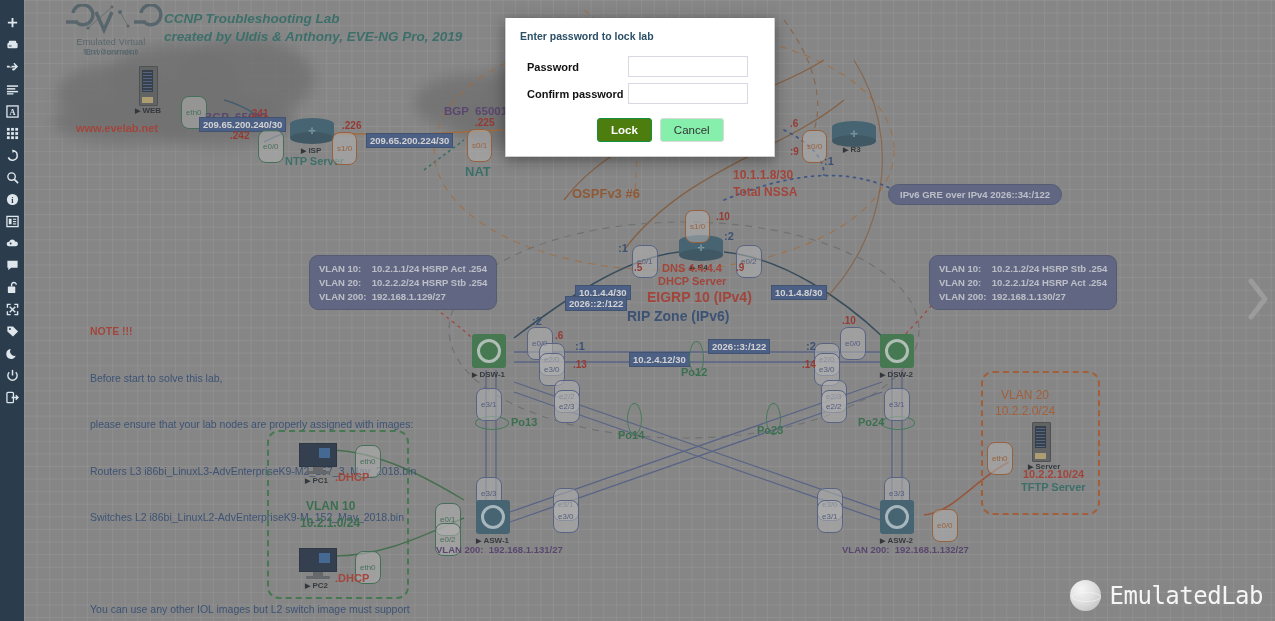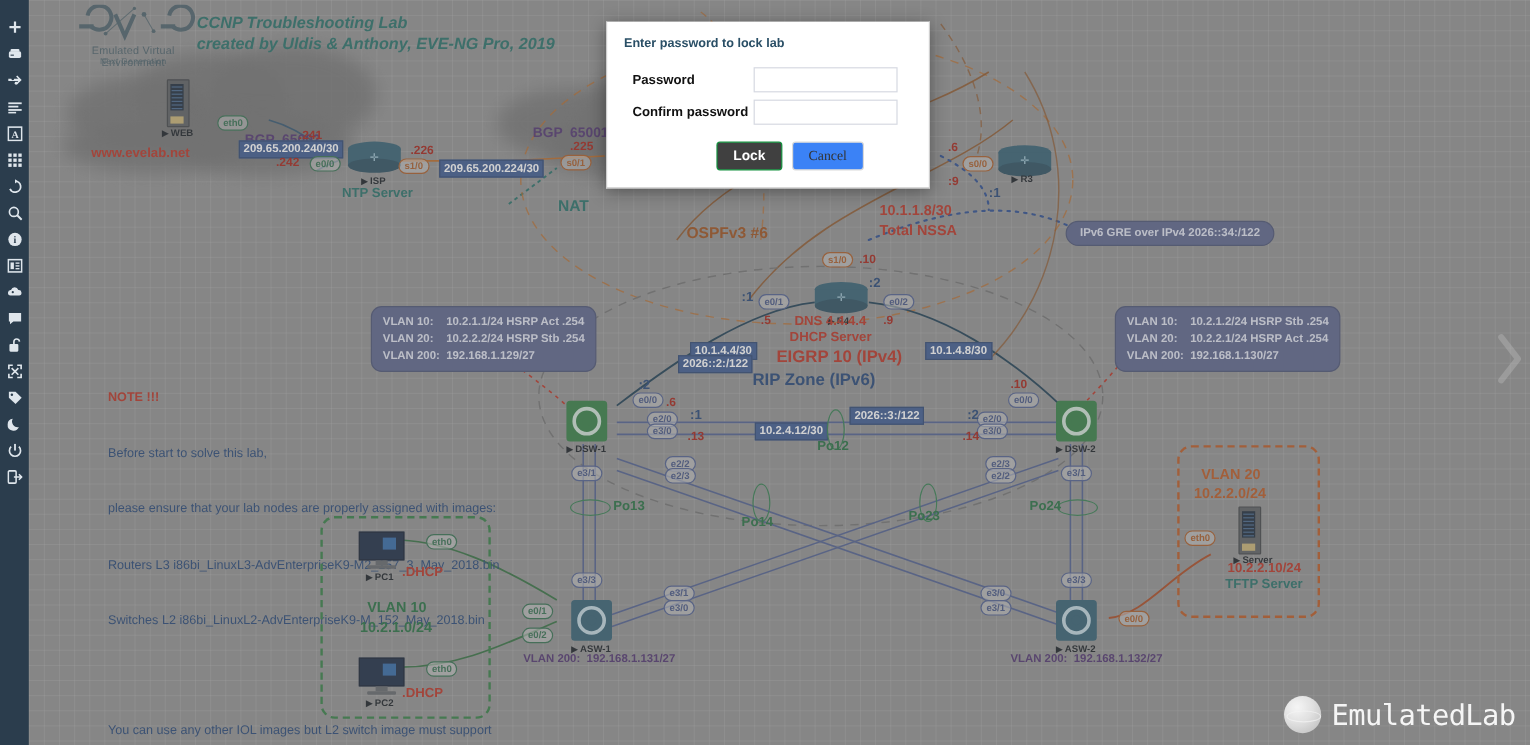--- a/index.html
+++ b/index.html
@@ -50,29 +50,29 @@
   .cloud{position:absolute;border-radius:50%;background:#6f6f6f;filter:blur(7px);opacity:.85;}
 
   
   .lbl-red{color:#b82b1c;font-weight:bold;font-size:11px;}
   .lbl-dred{color:#a31b10;font-weight:bold;font-size:10px;}
   .lbl-teal{color:#1f6b63;font-weight:bold;font-size:11px;}
   .lbl-green{color:#1d6b3a;font-weight:bold;font-size:11px;}
   .lbl-purple{color:#4a2d6b;font-weight:bold;font-size:11.5px;}
   .lbl-blue{color:#1d3f72;font-weight:bold;font-size:11px;}
   .lbl-brown{color:#9a4a14;font-weight:bold;font-size:13px;}
-  .lbl-orange{color:#b8521b;font-weight:bold;font-size:11px;}
+  .lbl-orange{color:#b8521b;font-weight:normal;font-size:11px;}
 
   .ipbox{
     position:absolute;background:#36548c;color:#ffffff;font-size:9.5px;font-weight:bold;
     padding:1px 3px;border:1px solid #26406e;white-space:nowrap;
   }
   .ifc{
     position:absolute;border:1px solid #2d6b4a;color:#2d6b4a;background:rgba(210,210,210,.55);
-    border-radius:8px;font-size:8px;padding:1px 4px;white-space:nowrap;font-weight:bold;
+    border-radius:8px;font-size:8px;padding:11px 4px;white-space:nowrap;font-weight:normal;
   }
   .ifc.o{border-color:#a8561f;color:#a8561f;}
   .ifc.b{border-color:#4a5a8c;color:#3f4f80;}
 
   .vbox{
     position:absolute;background:#555f88;border:1px solid #444c70;border-radius:9px;
     color:#dfe2f0;font-size:9.5px;font-weight:bold;padding:6px 9px;line-height:1.45;
     white-space:pre;
   }
   .pill{
@@ -144,22 +144,22 @@
   #modal .mh .ttl{position:absolute;left:10px;top:8px;color:#ee1111;font-size:19px;font-weight:bold;letter-spacing:.3px;}
   #modal .mh .rule{position:absolute;left:8px;right:8px;bottom:4px;height:2px;background:#0d1418;}
   #modal .mh .x{position:absolute;right:8px;top:5px;color:#d43a2a;font-size:12px;font-weight:bold;cursor:pointer;line-height:1;}
   #modal .mb{background:#ffffff;border:1px solid #cfcfcf;border-top:none;padding:12px 12px 14px 12px;}
   #modal .intro{color:#2a4f66;font-size:10.5px;font-weight:bold;margin:0 0 14px 2px;}
   #modal .row{display:flex;align-items:center;margin:0 0 6px 0;}
   #modal .row label{width:110px;color:#111;font-size:11px;font-weight:bold;padding-left:9px;box-sizing:border-box;}
   #modal .row input{width:120px;height:21px;border:1px solid #d6d9e2;background:#fff;box-sizing:border-box;font-size:11px;padding:0 4px;}
   #modal .acts{display:flex;gap:8px;margin:14px 0 0 79px;}
   #modal .btn{font-size:11.5px;padding:5px 13px;border-radius:3px;cursor:pointer;border:1px solid transparent;}
-  #modal .btn.lock{background:#404040;color:#fff;border-color:#14913f;font-weight:bold;}
-  #modal .btn.cancel{background:#3b82f6;color:#333;border-color:#d9d9d9;font-family:Liberation Serif, serif;}
+  #modal .btn.lock{background:#4d7c0f;color:#fff;border-color:#14913f;font-weight:bold;}
+  #modal .btn.cancel{background:#86efac;color:#333;border-color:#d9d9d9;}
 </style>
 </head>
 <body>
 
 <div id="sidebar">
   <div class="sb-ico">
       <svg width="13" height="13" viewBox="0 0 14 14">
         <path d="M6 1h2v4h4v2H8v4H6V7H2V5h4z" fill="#dfe6ec"></path>
       </svg>
     </div>

